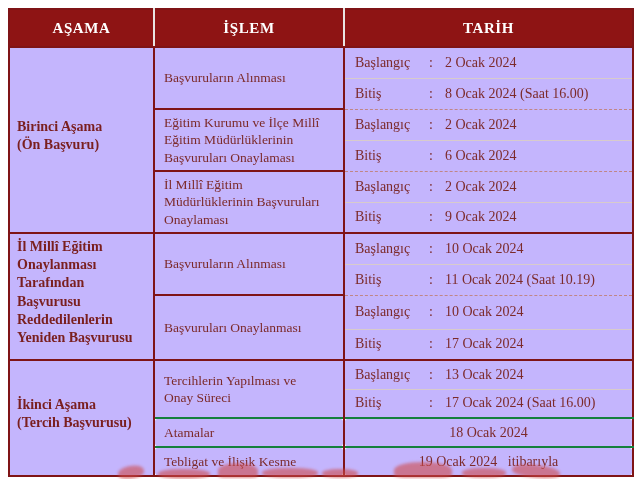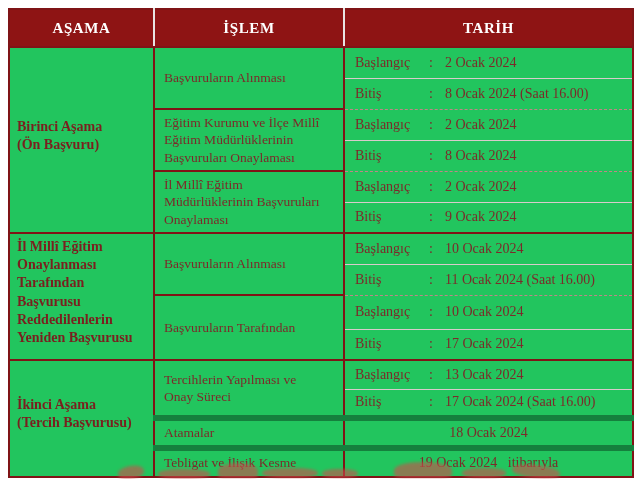--- a/index.html
+++ b/index.html
@@ -4,21 +4,21 @@
 <style>
   html,body{margin:0;padding:0;}
   body{font-family:"Liberation Serif","DejaVu Serif",serif;background:#ffffff;}
   .page{position:relative;width:640px;height:479px;background:#ffffff;overflow:hidden;}
 
   table.sched{
     position:absolute;left:8px;top:8px;width:624px;
     border-collapse:collapse;table-layout:fixed;
     border:2px solid #7f1416;
   }
-  th,td{vertical-align:middle;background:#22c55e;}
+  th,td{vertical-align:middle;background:#c4b5fd;}
   thead tr{height:38px;}
   thead th{
     background:#8e1414;color:#ffffff;font-weight:bold;
     font-size:15px;letter-spacing:0.6px;text-align:center;
     border-bottom:2px solid #7f1416;
   }
   th.seam{border-left:2px solid #e9e4e2;}
 
   tbody tr{height:31px;}
   tbody tr.s3{height:29px;}
@@ -37,21 +37,21 @@
     color:#7c2a2a;font-size:14px;padding:0 4px 0 10px;
   }
   td.date .dlabel{display:inline-block;width:74px;}
   td.date .dcolon{display:inline-block;width:16px;}
   td.date .dvalue{white-space:pre;}
   td.date.center{text-align:center;padding:0 4px;}
 
   tr.section-start td{border-top:2px solid #7f1416;}
   tr.group-start td.islem{border-top:2px solid #7f1416;}
   tr.group-start td.date{border-top:1px dashed #c08686;}
-  tr.group-start.strong td{border-top:6px solid #15803d;}
+  tr.group-start.strong td{border-top:2px solid #15803d;border-radius:6px;}
   tr.sub td.date{border-top:1px solid #d8cbcb;margin-top:11px;}
 
   
   .wm{position:absolute;background:#cf4b4b;opacity:0.6;filter:blur(1.6px);border-radius:45%;}
   .wm1{left:118px;top:466px;width:26px;height:13px;transform:rotate(-10deg);}
   .wm2{left:158px;top:469px;width:52px;height:10px;}
   .wm3{left:218px;top:463px;width:40px;height:15px;border-radius:60% 60% 20% 20%;}
   .wm4{left:262px;top:468px;width:56px;height:10px;}
   .wm5{left:322px;top:469px;width:36px;height:9px;}
   .wm6{left:394px;top:462px;width:58px;height:16px;border-radius:60% 60% 25% 25%;}
@@ -85,45 +85,45 @@
         <td class="date"><span class="dlabel">Başlangıç</span><span class="dcolon">:</span><span class="dvalue">2 Ocak 2024</span></td>
       </tr>
       <tr class="sub">
         <td class="date"><span class="dlabel">Bitiş</span><span class="dcolon">:</span><span class="dvalue">8 Ocak 2024 (Saat 16.00)</span></td>
       </tr>
       <tr class="group-start">
         <td class="islem" rowspan="2">Eğitim Kurumu ve İlçe Millî Eğitim Müdürlüklerinin Başvuruları Onaylaması</td>
         <td class="date"><span class="dlabel">Başlangıç</span><span class="dcolon">:</span><span class="dvalue">2 Ocak 2024</span></td>
       </tr>
       <tr class="sub">
-        <td class="date"><span class="dlabel">Bitiş</span><span class="dcolon">:</span><span class="dvalue">8 Ocak 2024</span></td>
+        <td class="date"><span class="dlabel">Bitiş</span><span class="dcolon">:</span><span class="dvalue">6 Ocak 2024</span></td>
       </tr>
       <tr class="group-start">
         <td class="islem" rowspan="2">İl Millî Eğitim Müdürlüklerinin Başvuruları Onaylaması</td>
         <td class="date"><span class="dlabel">Başlangıç</span><span class="dcolon">:</span><span class="dvalue">2 Ocak 2024</span></td>
       </tr>
       <tr class="sub">
         <td class="date"><span class="dlabel">Bitiş</span><span class="dcolon">:</span><span class="dvalue">9 Ocak 2024</span></td>
       </tr>
 
       <tr class="section-start">
         <td class="stage" rowspan="4">İl Millî Eğitim
 Onaylanması
 Tarafından
 Başvurusu
 Reddedilenlerin
 Yeniden Başvurusu</td>
         <td class="islem" rowspan="2">Başvuruların Alınması</td>
         <td class="date"><span class="dlabel">Başlangıç</span><span class="dcolon">:</span><span class="dvalue">10 Ocak 2024</span></td>
       </tr>
       <tr class="sub">
-        <td class="date"><span class="dlabel">Bitiş</span><span class="dcolon">:</span><span class="dvalue">11 Ocak 2024 (Saat 16.00)</span></td>
+        <td class="date"><span class="dlabel">Bitiş</span><span class="dcolon">:</span><span class="dvalue">11 Ocak 2024 (Saat 10.19)</span></td>
       </tr>
       <tr class="group-start">
-        <td class="islem" rowspan="2">Başvuruların Tarafından</td>
+        <td class="islem" rowspan="2">Başvuruları Onaylanması</td>
         <td class="date"><span class="dlabel">Başlangıç</span><span class="dcolon">:</span><span class="dvalue">10 Ocak 2024</span></td>
       </tr>
       <tr class="sub">
         <td class="date"><span class="dlabel">Bitiş</span><span class="dcolon">:</span><span class="dvalue">17 Ocak 2024</span></td>
       </tr>
 
       <tr class="section-start s3">
         <td class="stage" rowspan="4">İkinci Aşama
 (Tercih Başvurusu)</td>
         <td class="islem" rowspan="2">Tercihlerin Yapılması ve Onay Süreci</td>

